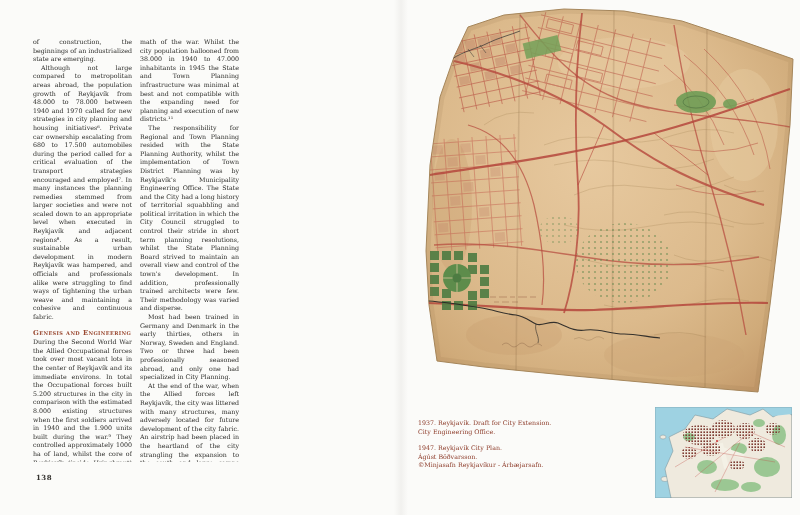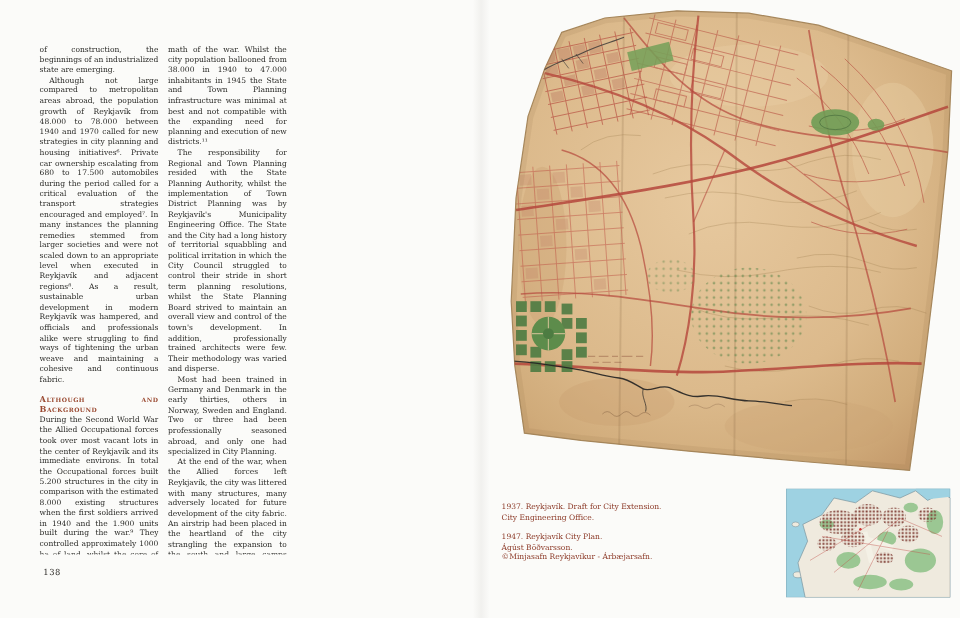--- a/index.html
+++ b/index.html
@@ -24,21 +24,21 @@
   .col p.indent{text-indent:8px;}
   .section-heading{
     margin:7px 0 1px 0;
     font-variant:small-caps;
     letter-spacing:0.4px;
     font-size:6.8px;
     color:#9a4931;
   }
   .page-number{
     position:absolute;left:36px;top:473px;
-    font-size:7px;color:#33312e;letter-spacing:0.5px;
+    font-size:7px;color:#33312e;letter-spacing:0.5px;font-weight:bold;
   }
   
   .main-map{position:absolute;left:424px;top:5px;width:374px;height:398px;}
   .inset-map{position:absolute;left:655px;top:407px;width:137px;height:91px;}
   .captions{
     position:absolute;left:418px;top:419px;width:160px;
     font-size:6.3px;line-height:8.6px;color:#8c3a28;
   }
   .captions .cap{margin:0 0 0 0;}
   .captions .cap + .cap{margin-top:8px;}
@@ -47,21 +47,21 @@
 </head>
 <body>
 
 <div class="spread">
 
   <div class="gutter"></div>
 
   <div class="col col-1">
     <p>of construction, the beginnings of an industrialized state are emerging.</p>
     <p class="indent">Although not large compared to metropolitan areas abroad, the population growth of Reykjavík from 48.000 to 78.000 between 1940 and 1970 called for new strategies in city planning and housing initiatives⁶. Private car ownership escalating from 680 to 17.500 automobiles during the period called for a critical evaluation of the transport strategies encouraged and employed⁷. In many instances the planning remedies stemmed from larger societies and were not scaled down to an appropriate level when executed in Reykjavík and adjacent regions⁸. As a result, sustainable urban development in modern Reykjavík was hampered, and officials and professionals alike were struggling to find ways of tightening the urban weave and maintaining a cohesive and continuous fabric.</p>
-    <h3 class="section-heading">Although and Background</h3>
+    <h3 class="section-heading">Genesis and Engineering</h3>
     <p>During the Second World War the Allied Occupational forces took over most vacant lots in the center of Reykjavík and its immediate environs. In total the Occupational forces built 5.200 structures in the city in comparison with the estimated 8.000 existing structures when the first soldiers arrived in 1940 and the 1.900 units built during the war.⁹ They controlled approximately 1000 ha of land, whilst the core of Reykjavík (inside Hringbraut) covered only 200 ha.¹⁰ The impact on the growth and development of the planning and executing new areas was immense.</p>
 
   </div>
 
   <div class="col col-2">
     <p>math of the war. Whilst the city population ballooned from 38.000 in 1940 to 47.000 inhabitants in 1945 the State and Town Planning infrastructure was minimal at best and not compatible with the expanding need for planning and execution of new districts.¹¹</p>
     <p class="indent">The responsibility for Regional and Town Planning resided with the State Planning Authority, whilst the implementation of Town District Planning was by Reykjavík's Municipality Engineering Office. The State and the City had a long history of territorial squabbling and political irritation in which the City Council struggled to control their stride in short term planning resolutions, whilst the State Planning Board strived to maintain an overall view and control of the town's development. In addition, professionally trained architects were few. Their methodology was varied and disperse.</p>
     <p class="indent">Most had been trained in Germany and Denmark in the early thirties, others in Norway, Sweden and England. Two or three had been professionally seasoned abroad, and only one had specialized in City Planning.</p>
     <p class="indent">At the end of the war, when the Allied forces left Reykjavík, the city was littered with many structures, many adversely located for future development of the city fabric. An airstrip had been placed in the heartland of the city strangling the expansion to the south and large camps were occupying key center areas. The city population grew substantially during the war whilst the housing stock had not followed suit. At the outbreak of war the housing shortage was already manifest, during the war it became painful and substandard and after the war the problem had reached the level where sanitation and public health issues were hazardous. The barracks, in their various state of disrepair, became the housing of last resort. This confronted the city planners with an even greater</p>
   </div>

